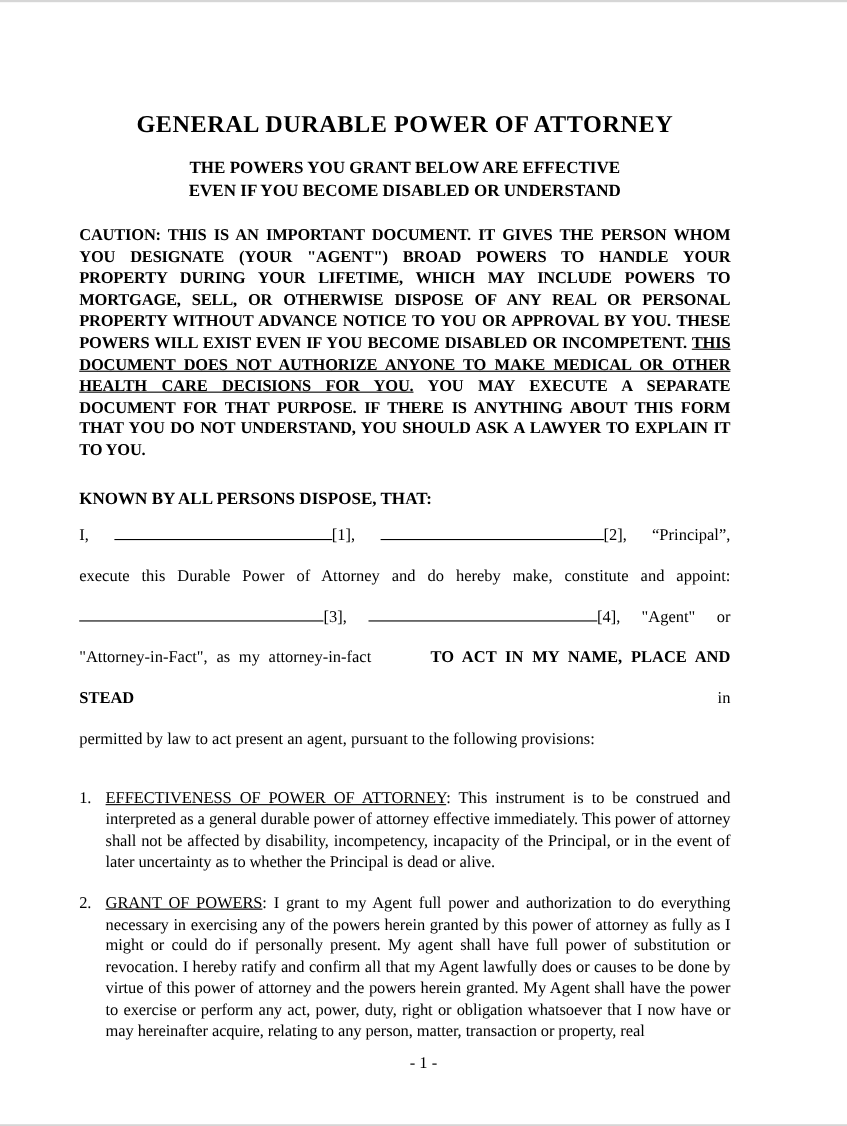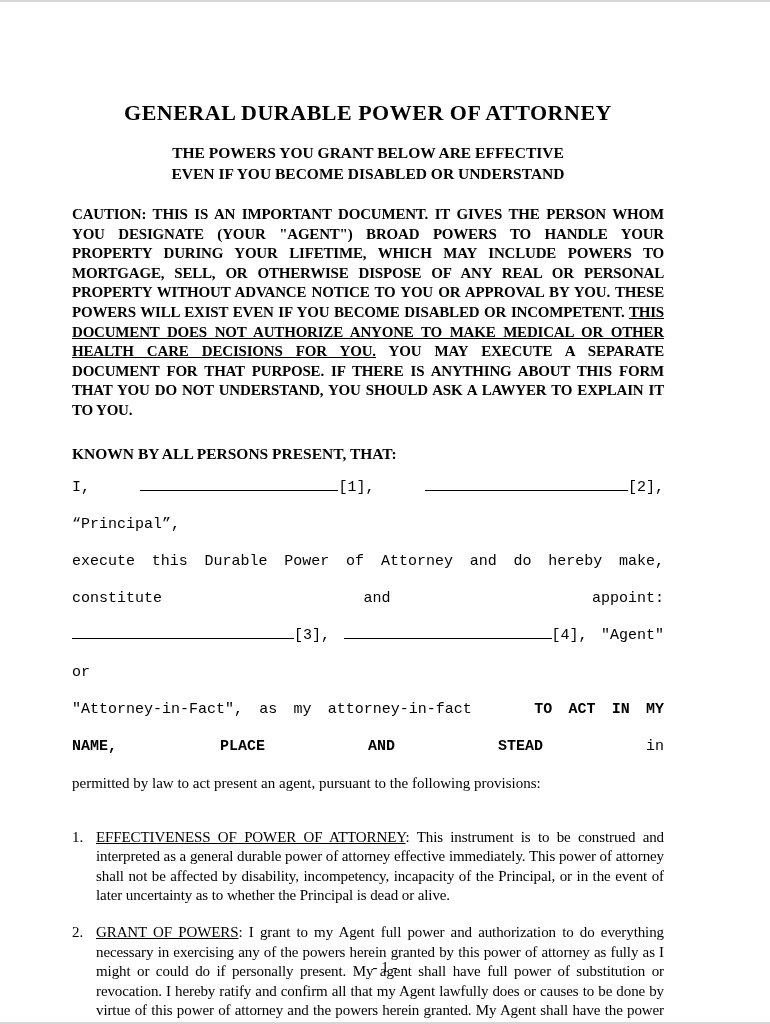--- a/index.html
+++ b/index.html
@@ -50,21 +50,21 @@
   .u { text-decoration: underline; }
 
   .known {
     margin-top: 24px;
     font-size: 15.5px;
     font-weight: 700;
   }
 
   .fillsec { margin-top: 6px; font-size: 15px; }
   .fline { line-height: 37px; }
-  .jl { text-align: justify; text-align-last: justify; font-family: Liberation Mono, monospace; }
+  .jl { text-align: justify; text-align-last: justify; }
 
   .blank {
     display: inline-block;
     border-bottom: 1px solid #000;
     height: 12px;
   }
   .b198 { width: 198px; }
   .b203 { width: 203px; }
   .b222 { width: 222px; }
   .b208 { width: 208px; }
@@ -95,21 +95,21 @@
 
   <h1 class="title">GENERAL DURABLE POWER OF ATTORNEY</h1>
 
   <div class="subtitle">
     <div>THE POWERS YOU GRANT BELOW ARE EFFECTIVE</div>
     <div>EVEN IF YOU BECOME DISABLED OR UNDERSTAND</div>
   </div>
 
   <p class="caution"><span>CAUTION: THIS IS AN IMPORTANT DOCUMENT.  IT GIVES THE PERSON WHOM YOU DESIGNATE  (YOUR "AGENT") BROAD POWERS TO HANDLE YOUR PROPERTY DURING YOUR LIFETIME, WHICH MAY INCLUDE POWERS TO MORTGAGE, SELL, OR OTHERWISE DISPOSE OF ANY REAL OR PERSONAL PROPERTY WITHOUT ADVANCE NOTICE TO YOU OR APPROVAL BY YOU.  THESE POWERS WILL EXIST EVEN IF YOU BECOME DISABLED OR INCOMPETENT.  </span><span class="u">THIS DOCUMENT DOES NOT AUTHORIZE ANYONE TO MAKE MEDICAL OR OTHER HEALTH CARE DECISIONS FOR YOU.</span><span>  YOU MAY EXECUTE A SEPARATE DOCUMENT FOR THAT PURPOSE.  IF THERE IS ANYTHING ABOUT THIS FORM THAT YOU DO NOT UNDERSTAND, YOU SHOULD ASK A LAWYER TO EXPLAIN IT TO YOU.</span></p>
 
-  <div class="known">KNOWN BY ALL PERSONS PRESENT, THAT:</div>
+  <div class="known">KNOWN BY ALL PERSONS DISPOSE, THAT:</div>
 
   <div class="fillsec">
 
     <div class="fline jl"><span>I,</span> <span class="blank b198"></span><span>[1],</span> <span class="blank b203"></span><span>[2], “Principal”,</span></div>
 
     <div class="fline jl">execute this Durable Power of Attorney and do hereby make, constitute and appoint:</div>
 
     <div class="fline jl"><span class="blank b222"></span><span>[3],</span> <span class="blank b208"></span><span>[4], "Agent" or</span></div>
 
     <div class="fline jl"><span>"Attorney-in-Fact", as my attorney-in-fact</span> <span class="boldrun">TO ACT IN MY NAME, PLACE AND STEAD</span> <span>in</span></div>

